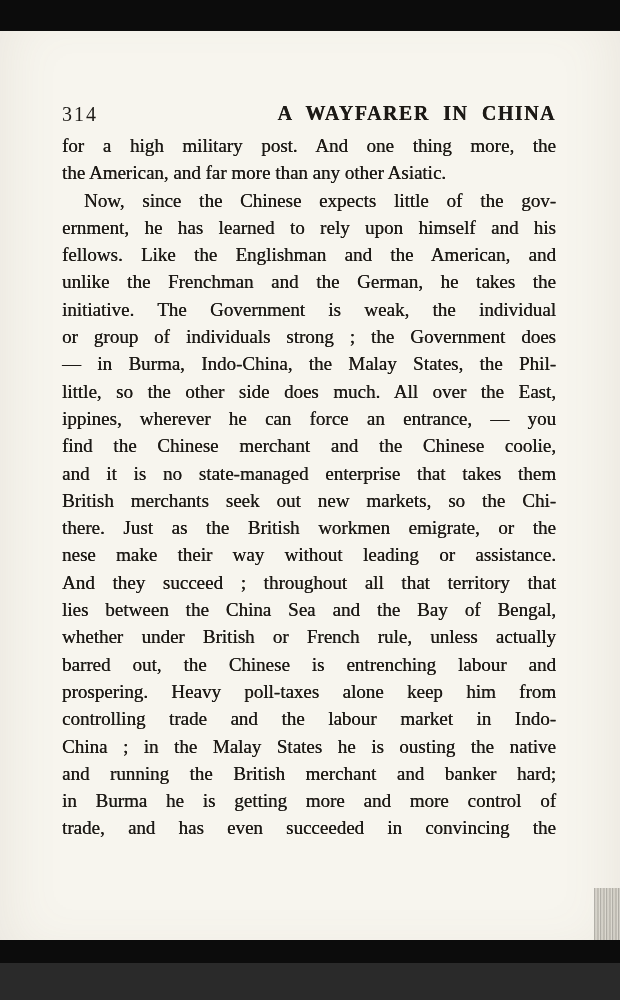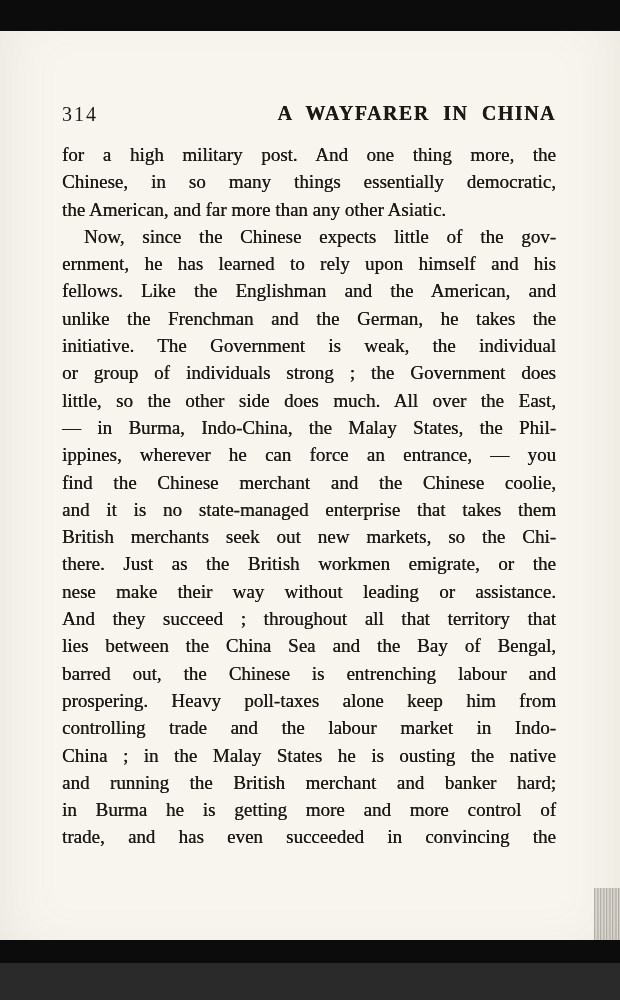--- a/index.html
+++ b/index.html
@@ -61,21 +61,20 @@
   .running-head {
     margin: 0;
     text-align: right;
     font-size: 20px;
     font-weight: bold;
     letter-spacing: 1.5px;
     word-spacing: 7px;
     text-shadow: 0.3px 0 0 currentColor;
   }
   .body-text {
-    margin-top: 9px;
   }
   .line {
     height: 27.3px;
     line-height: 27.3px;
     font-size: 19px;
     text-align: justify;
     text-align-last: justify;
     text-shadow: 0.25px 0 0 currentColor;
     white-space: nowrap;
     overflow: visible;
@@ -97,38 +96,38 @@
   <div class="scan-bar top"></div>
 
   <div class="content">
     <div class="header">
       <span class="folio">314</span>
       <h1 class="running-head">A WAYFARER IN CHINA</h1>
     </div>
 
     <div class="body-text">
       <div class="line">for a high military post. And one thing more, the</div>
-      <div class="line">Chinese, in so many things essentially democratic,</div>
       <div class="line pe">the American, and far more than any other Asiatic.</div>
       <div class="line ind">Now, since the Chinese expects little of the gov-</div>
       <div class="line">ernment, he has learned to rely upon himself and his</div>
       <div class="line">fellows. Like the Englishman and the American, and</div>
       <div class="line">unlike the Frenchman and the German, he takes the</div>
       <div class="line">initiative. The Government is weak, the individual</div>
       <div class="line">or group of individuals strong ; the Government does</div>
+      <div class="line">— in Burma, Indo-China, the Malay States, the Phil-</div>
       <div class="line">little, so the other side does much. All over the East,</div>
-      <div class="line">— in Burma, Indo-China, the Malay States, the Phil-</div>
       <div class="line">ippines, wherever he can force an entrance, — you</div>
       <div class="line">find the Chinese merchant and the Chinese coolie,</div>
       <div class="line">and it is no state-managed enterprise that takes them</div>
       <div class="line">British merchants seek out new markets, so the Chi-</div>
       <div class="line">there. Just as the British workmen emigrate, or the</div>
       <div class="line">nese make their way without leading or assistance.</div>
       <div class="line">And they succeed ; throughout all that territory that</div>
       <div class="line">lies between the China Sea and the Bay of Bengal,</div>
+      <div class="line">whether under British or French rule, unless actually</div>
       <div class="line">barred out, the Chinese is entrenching labour and</div>
       <div class="line">prospering. Heavy poll-taxes alone keep him from</div>
       <div class="line">controlling trade and the labour market in Indo-</div>
       <div class="line">China ; in the Malay States he is ousting the native</div>
       <div class="line">and running the British merchant and banker hard;</div>
       <div class="line">in Burma he is getting more and more control of</div>
       <div class="line">trade, and has even succeeded in convincing the</div>
     </div>
   </div>
 

